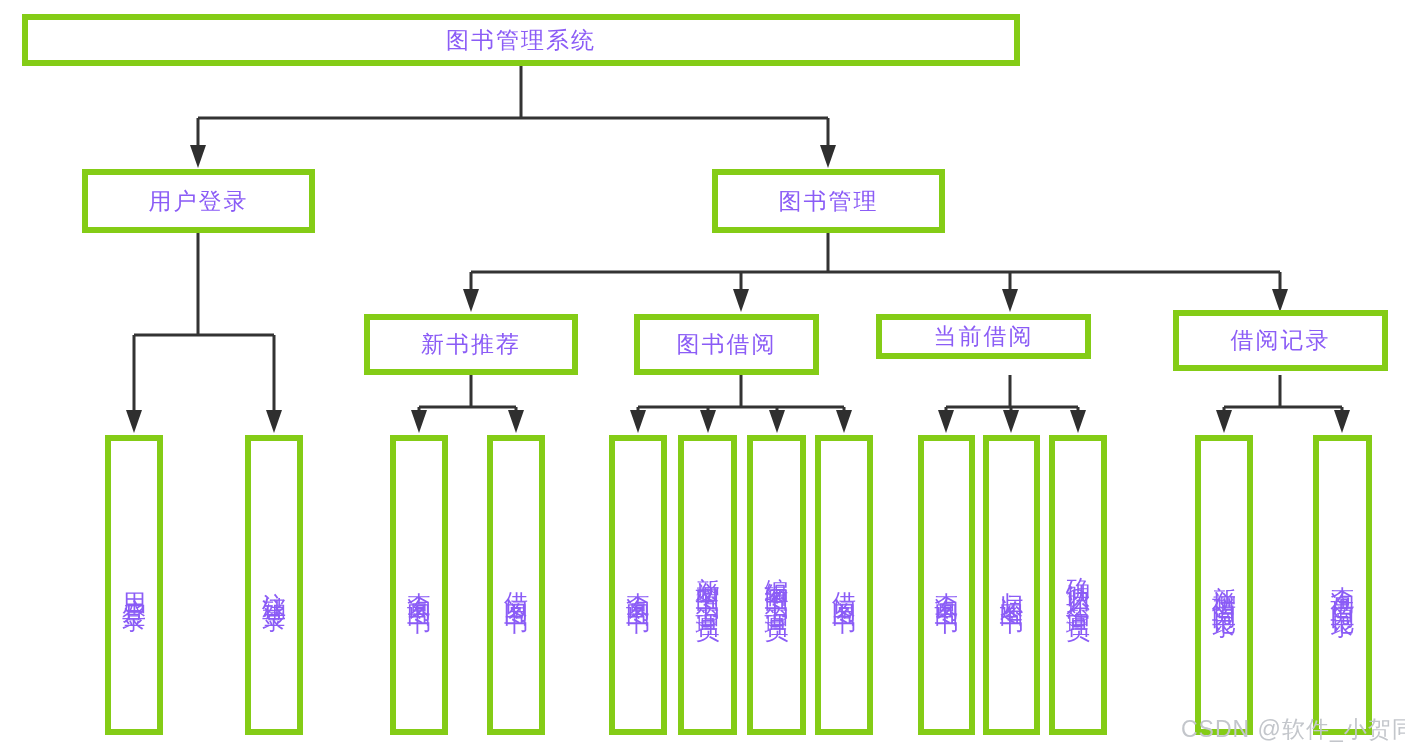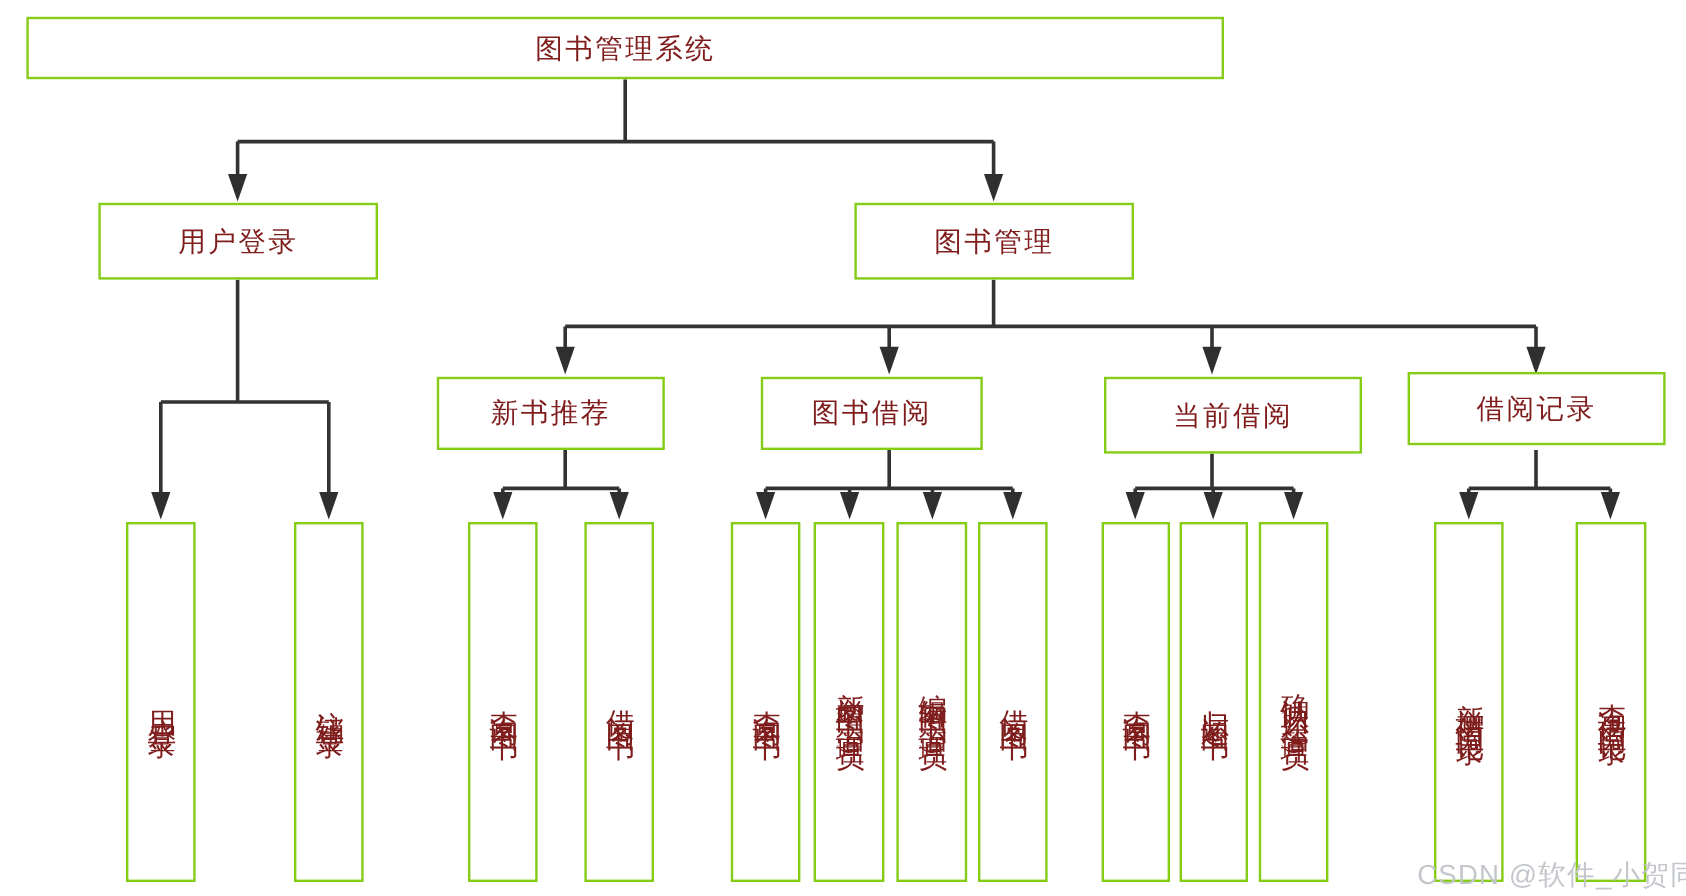--- a/index.html
+++ b/index.html
@@ -7,26 +7,26 @@
     position:relative;
     width:1405px;height:747px;
     background:#ffffff;
     font-family:"Liberation Sans","DejaVu Sans",sans-serif;
     overflow:hidden;
   }
   #wires{position:absolute;left:0;top:0;width:1405px;height:747px;}
   .node{
     position:absolute;
     box-sizing:border-box;
-    border:2px solid #84cc16;
+    border:6px solid #84cc16;
     background:#ffffff;
     display:flex;
     align-items:center;
     justify-content:center;
-    color:#7f1d1d;
+    color:#8b5cf6;
     z-index:2;
   }
   .node.h{font-size:23px;letter-spacing:2px;}
   .node.leaf span{
     writing-mode:vertical-lr;
     text-orientation:mixed;
     font-size:24px;
     letter-spacing:6px;
     line-height:1;
     white-space:nowrap;
@@ -91,27 +91,27 @@
     <span>图书管理系统</span>
   </div>
 
   <div class="node h" style="left:82px;top:169px;width:233px;height:64px;">
     <span>用户登录</span>
   </div>
   <div class="node h" style="left:712px;top:169px;width:233px;height:64px;">
     <span>图书管理</span>
   </div>
 
-  <div class="node h" style="left:364px;top:314px;width:190px;height:61px;">
+  <div class="node h" style="left:364px;top:314px;width:214px;height:61px;">
     <span>新书推荐</span>
   </div>
   <div class="node h" style="left:634px;top:314px;width:185px;height:61px;">
     <span>图书借阅</span>
   </div>
-  <div class="node h" style="left:920px;top:314px;width:215px;height:64px;">
+  <div class="node h" style="left:876px;top:314px;width:215px;height:45px;">
     <span>当前借阅</span>
   </div>
   <div class="node h" style="left:1173px;top:310px;width:215px;height:61px;">
     <span>借阅记录</span>
   </div>
 
   <div class="node leaf" style="left:105px;">
     <span>用户登录</span>
   </div>
   <div class="node leaf" style="left:245px;">

